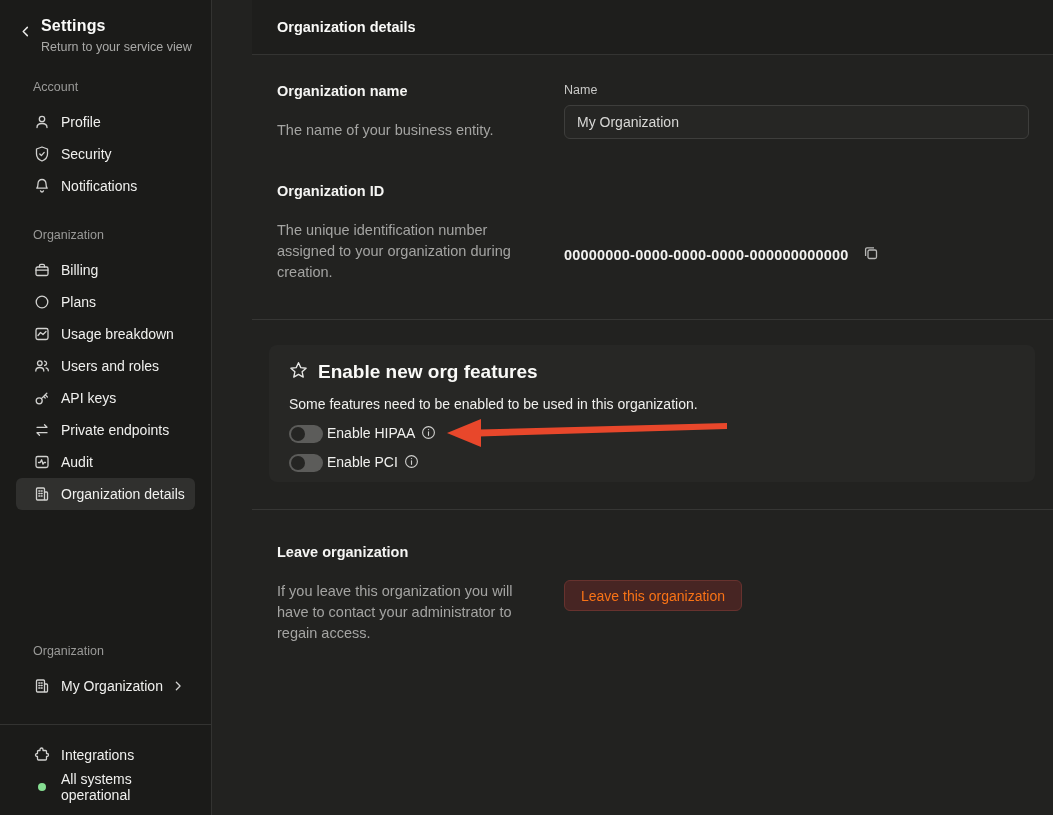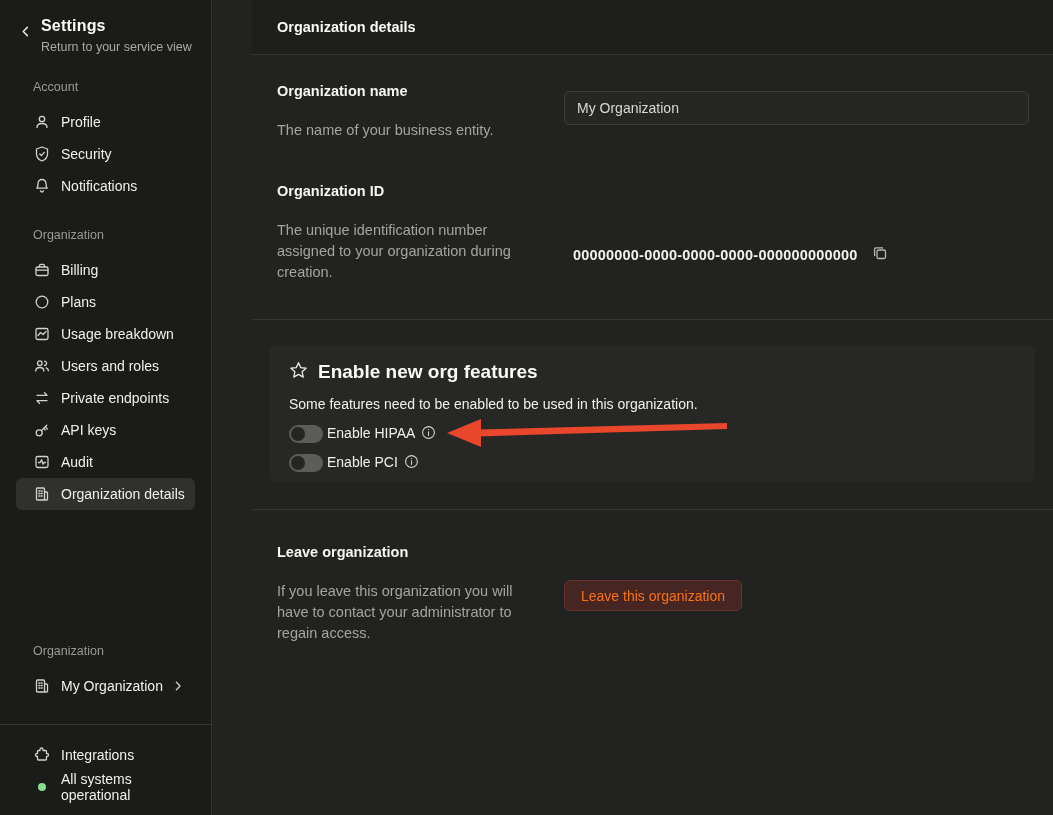--- a/index.html
+++ b/index.html
@@ -50,21 +50,21 @@
   .section-name { padding-top:28px; }
   .field-label { font-size:12.5px; color:#c9c9c7; }
   .text-input {
     margin-top:8px; width:465px; height:34px;
     background:#262624; border:1px solid #3e3e3c; border-radius:6px;
     color:#d8d8d6; font-size:14px; padding:0 12px;
     font-family:"Liberation Sans", sans-serif; outline:none;
   }
   .section-id { padding-top:42px; padding-bottom:36px; }
   .id-row { display:flex; align-items:center; gap:14px; padding-top:43px; }
-  .id-value { font-weight:600; font-size:14.5px; color:#f2f2f0; letter-spacing:.2px;margin-left:9px; }
+  .id-value { font-weight:600; font-size:14.5px; color:#f2f2f0; letter-spacing:.2px; }
   .icon-btn { background:none; border:none; color:#b8b8b6; cursor:pointer; display:flex; padding:0; }
   .divider { height:1px; background:#363634; }
   
   .card {
     margin:25px 18px 0 17px; height:137px; border-radius:8px;
     background:#272725; position:relative; padding:16px 20px 0;
   }
   .card-title-row { display:flex; align-items:center; gap:10px; }
   .card-title { font-size:19px; font-weight:700; color:#fafaf8; }
   .card-desc { margin-top:13px; font-size:14px; color:#f0f0ee; }
@@ -175,34 +175,34 @@
           <path d="M2.8 14 C2.8 11.7 4.6 10.5 6.8 10.5 C9 10.5 10.8 11.7 10.8 14"></path>
           <path d="M11.6 4.1 C12.8 4.3 13.6 5.2 13.6 6.3 C13.6 7.4 12.8 8.3 11.6 8.5"></path>
           <path d="M13 10.8 C14.5 11.2 15.3 12.3 15.3 13.8"></path>
         </svg>
     </span>
     <span>Users and roles</span>
   </div>
   <div class="sb-item">
     <span class="icn">
       <svg viewBox="0 0 18 18" fill="none" stroke="currentColor" stroke-width="1.3" stroke-linecap="round" stroke-linejoin="round">
+          <circle cx="6.2" cy="11.8" r="3"></circle>
+          <path d="M8.4 9.6 L13.8 4.2 M12.2 5.8 L14.4 8 M10.6 7.4 L12.2 9"></path>
+        </svg>
+    </span>
+    <span>API keys</span>
+  </div>
+  <div class="sb-item">
+    <span class="icn">
+      <svg viewBox="0 0 18 18" fill="none" stroke="currentColor" stroke-width="1.3" stroke-linecap="round" stroke-linejoin="round">
           <path d="M4 6.3 H14 M14 6.3 L11.5 3.8"></path>
           <path d="M14 11.7 H4 M4 11.7 L6.5 14.2"></path>
         </svg>
     </span>
     <span>Private endpoints</span>
-  </div>
-  <div class="sb-item">
-    <span class="icn">
-      <svg viewBox="0 0 18 18" fill="none" stroke="currentColor" stroke-width="1.3" stroke-linecap="round" stroke-linejoin="round">
-          <circle cx="6.2" cy="11.8" r="3"></circle>
-          <path d="M8.4 9.6 L13.8 4.2 M12.2 5.8 L14.4 8 M10.6 7.4 L12.2 9"></path>
-        </svg>
-    </span>
-    <span>API keys</span>
   </div>
   <div class="sb-item">
     <span class="icn">
       <svg viewBox="0 0 18 18" fill="none" stroke="currentColor" stroke-width="1.3" stroke-linecap="round" stroke-linejoin="round">
           <rect x="3" y="3.5" width="12" height="11" rx="1.8"></rect>
           <path d="M5.5 9.5 L7.2 9.5 L8.6 6.8 L10 11.2 L11 9.5 L12.5 9.5"></path>
         </svg>
     </span>
     <span>Audit</span>
   </div>
@@ -256,20 +256,21 @@
   <header class="main-header">
     <h1>Organization details</h1>
   </header>
 
   <section class="two-col section-name">
     <div>
       <h2 class="sec-heading">Organization name</h2>
       <p class="sec-desc">The name of your business entity.</p>
     </div>
     <div>
+      <div class="field-label">Name</div>
       <input class="text-input" type="text" value="My Organization" style="">
     </div>
   </section>
 
   <section class="two-col section-id">
     <div>
       <h2 class="sec-heading">Organization ID</h2>
       <p class="sec-desc">The unique identification number assigned to your organization during creation.</p>
     </div>
     <div class="id-row">

